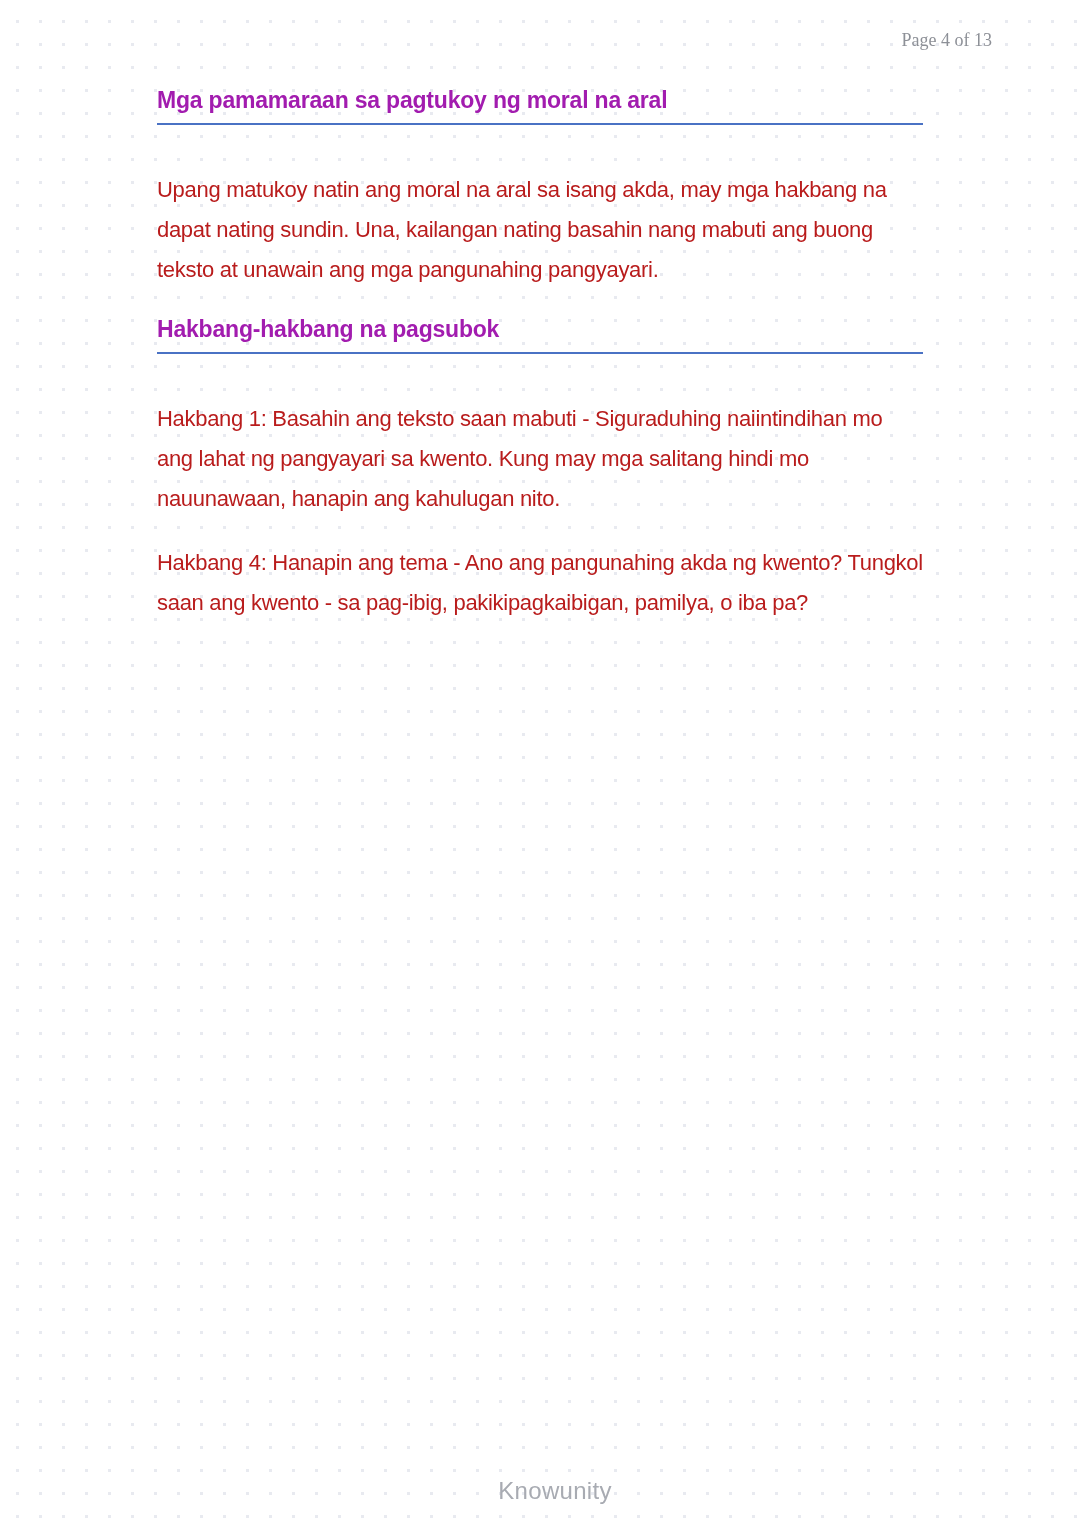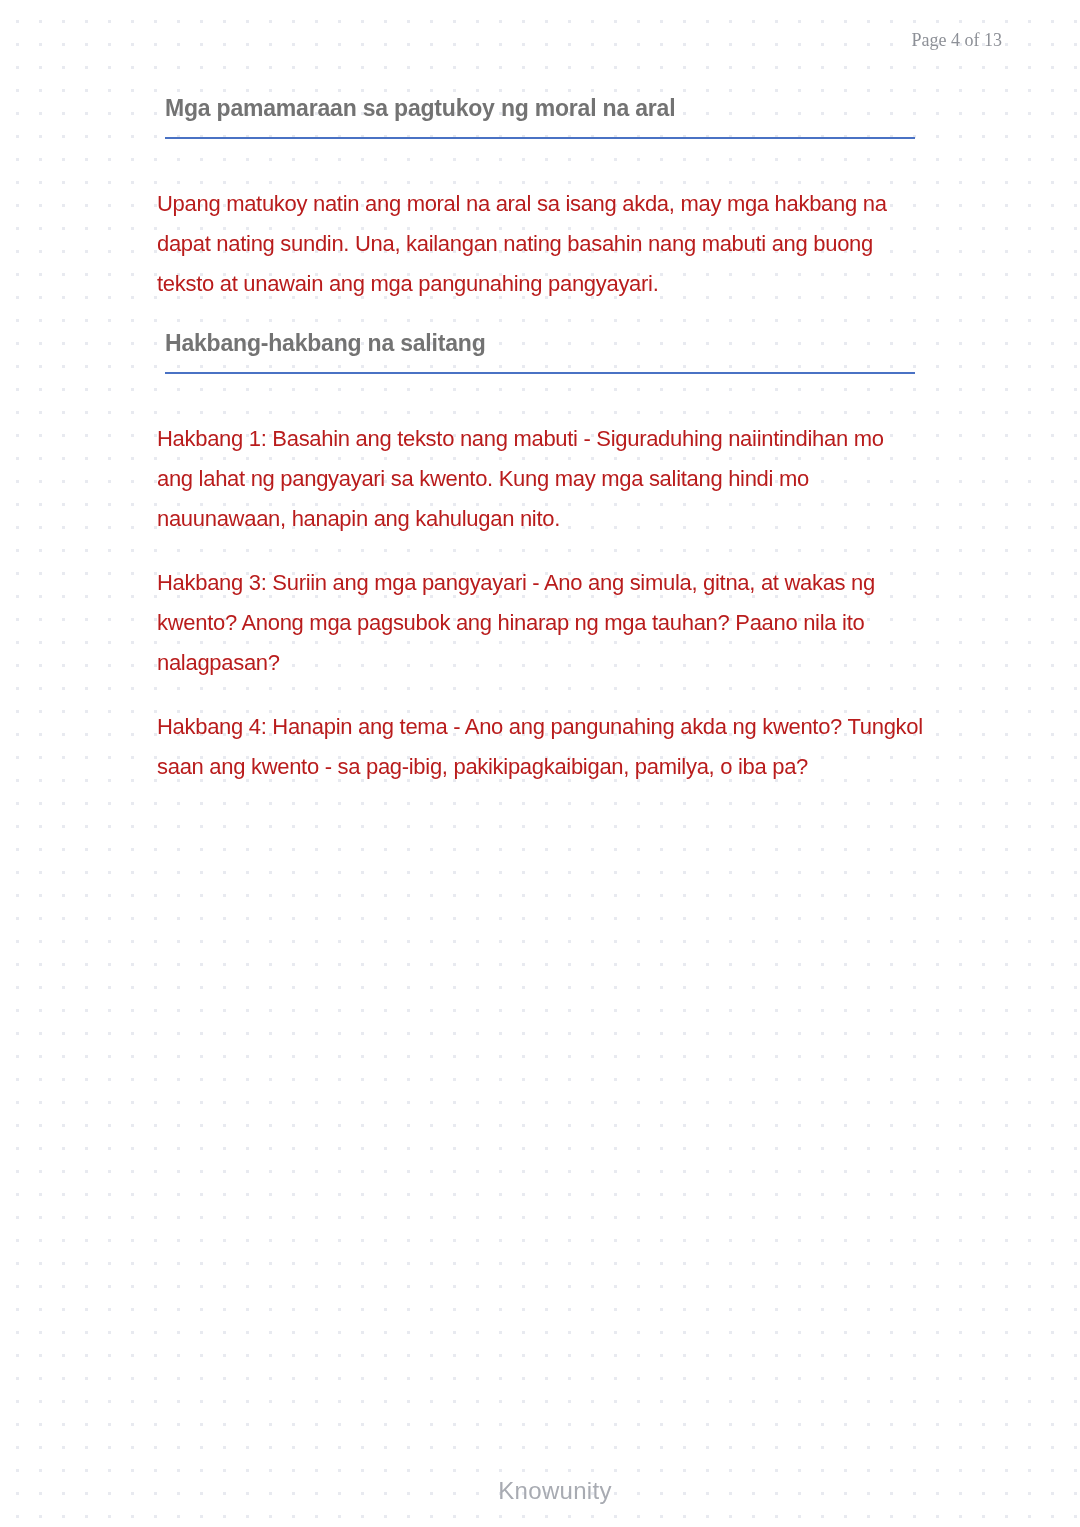--- a/index.html
+++ b/index.html
@@ -11,36 +11,36 @@
     background-color: #ffffff;
     background-image: radial-gradient(circle, #e8eaf0 1.6px, transparent 1.8px);
     background-size: 23px 23px;
     background-position: 6px 10px;
     font-family: "Liberation Sans", sans-serif;
     overflow: hidden;
   }
   .page-indicator {
     position: absolute;
     top: 30px;
-    right: 78px;
+    right: 88px;
     font-family: "Liberation Serif", serif;
     font-size: 18px;
     color: #8d9097;
   }
   .content {
     padding: 85px 157px 0 157px;
   }
   .section-heading {
     font-size: 23px;
     line-height: 30px;
     font-weight: 700;
-    color: #737373;
+    color: #a21caf;
     letter-spacing: -0.2px;
-    margin: 8px;
-    padding-bottom: 14px;
+    margin: 0;
+    padding-bottom: 8px;
     border-bottom: 2px solid #4a72c4;
   }
   .section { margin: 0; }
   .section + .section { margin-top: 16px; }
   .section p {
     font-size: 22px;
     line-height: 40px;
     letter-spacing: -0.3px;
     color: #b91c1c;
     margin: 0 0 24px 0;
@@ -66,21 +66,20 @@
 <div class="page-indicator">Page 4 of 13</div>
 
 <div class="content">
 
   <div class="section">
     <h2 class="section-heading">Mga pamamaraan sa pagtukoy ng moral na aral</h2>
     <p>Upang matukoy natin ang moral na aral sa isang akda, may mga hakbang na dapat nating sundin. Una, kailangan nating basahin nang mabuti ang buong teksto at unawain ang mga pangunahing pangyayari.</p>
   </div>
 
   <div class="section">
-    <h2 class="section-heading">Hakbang-hakbang na salitang</h2>
-    <p>Hakbang 1: Basahin ang teksto nang mabuti - Siguraduhing naiintindihan mo ang lahat ng pangyayari sa kwento. Kung may mga salitang hindi mo nauunawaan, hanapin ang kahulugan nito.</p>
-    <p>Hakbang 3: Suriin ang mga pangyayari - Ano ang simula, gitna, at wakas ng kwento? Anong mga pagsubok ang hinarap ng mga tauhan? Paano nila ito nalagpasan?</p>
+    <h2 class="section-heading">Hakbang-hakbang na pagsubok</h2>
+    <p>Hakbang 1: Basahin ang teksto saan mabuti - Siguraduhing naiintindihan mo ang lahat ng pangyayari sa kwento. Kung may mga salitang hindi mo nauunawaan, hanapin ang kahulugan nito.</p>
     <p>Hakbang 4: Hanapin ang tema - Ano ang pangunahing akda ng kwento? Tungkol saan ang kwento - sa pag-ibig, pakikipagkaibigan, pamilya, o iba pa?</p>
   </div>
 
 </div>
 
 <div class="footer-brand">Knowunity</div>
 
 </body></html>

